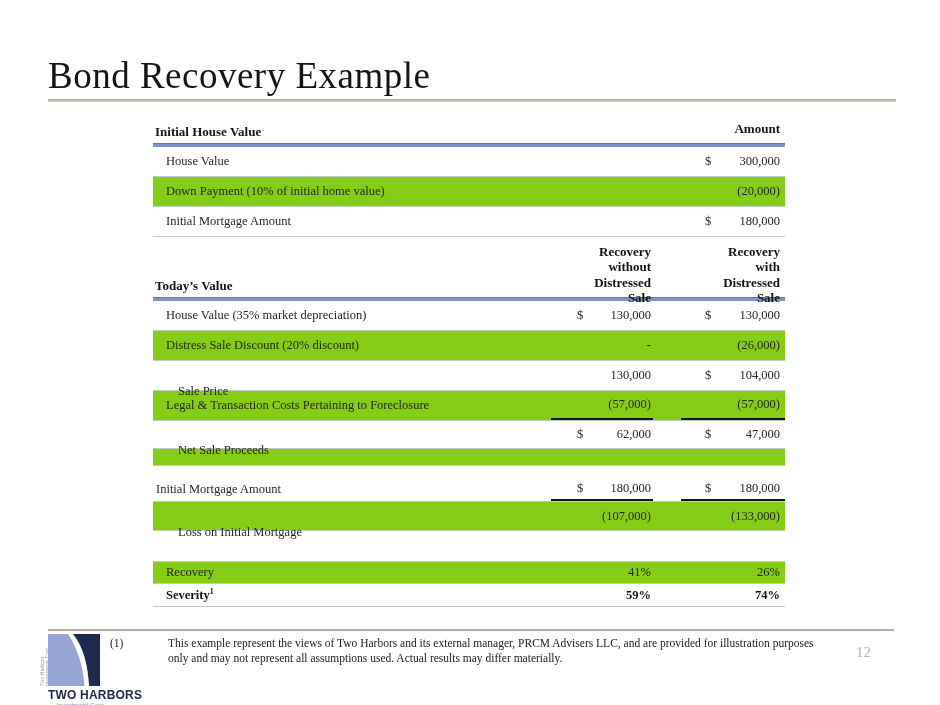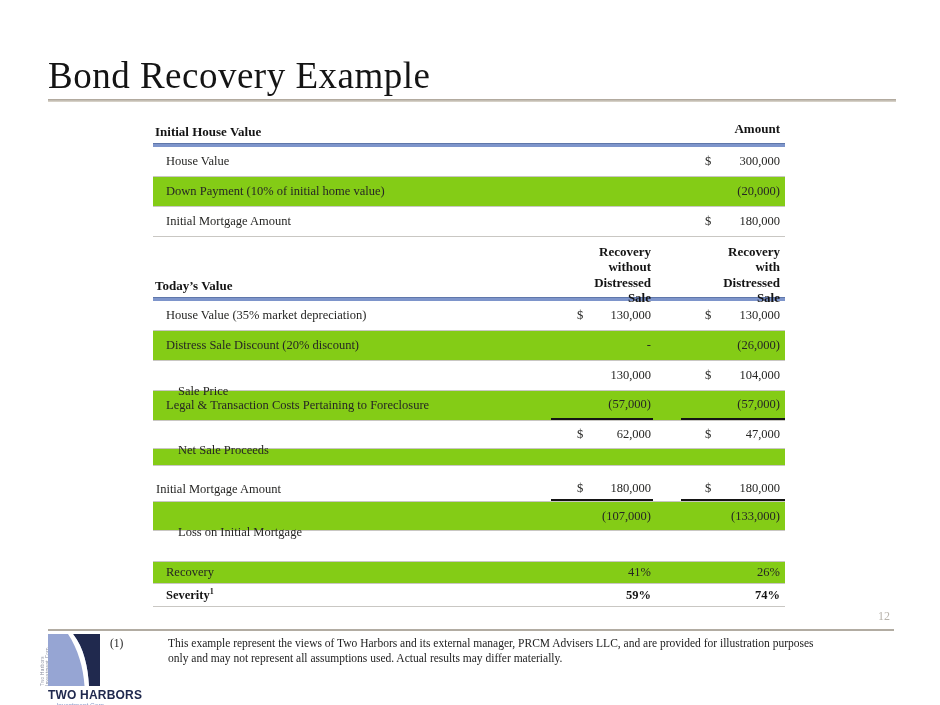--- a/index.html
+++ b/index.html
@@ -51,22 +51,22 @@
   .logo-mark { display:block; }
   .logo-name { font-family:"Liberation Sans", sans-serif; font-size:12px; font-weight:bold; color:#20294e; white-space:nowrap; margin-top:2px; letter-spacing:0.2px; }
   .logo-sub { font-family:"Liberation Sans", sans-serif; font-size:6.5px; color:#8d9cc9; text-align:right; white-space:nowrap; }
   .vertical-brand { position:absolute; left:40px; top:638px; height:48px; writing-mode:vertical-rl;
                     transform:rotate(180deg); font-family:"Liberation Sans", sans-serif;
                     font-size:4.5px; color:#8b90a0; letter-spacing:0.4px; overflow:hidden; }
   .footnote { position:absolute; left:110px; top:636px; width:724px; display:flex; gap:8px;
               font-size:11.5px; line-height:1.32; color:#222222; }
   .fn-marker { flex:0 0 18px; }
   .fn-text { flex:1;margin-left:32px; }
-  .page-num { position:absolute; left:856px; top:609px; width:34px; text-align:right;
-              font-size:12px; color:#b8b3ab; }
+  .page-num { position:absolute; left:856px; top:644px; width:34px; text-align:left;
+              font-size:15px; color:#b8b3ab; }
 </style>
 </head>
 <body>
 
 <div class="slide">
 
   <h1 class="title">Bond Recovery Example</h1>
   <div class="title-rule"></div>
 
   <div class="tbl" id="table1">

